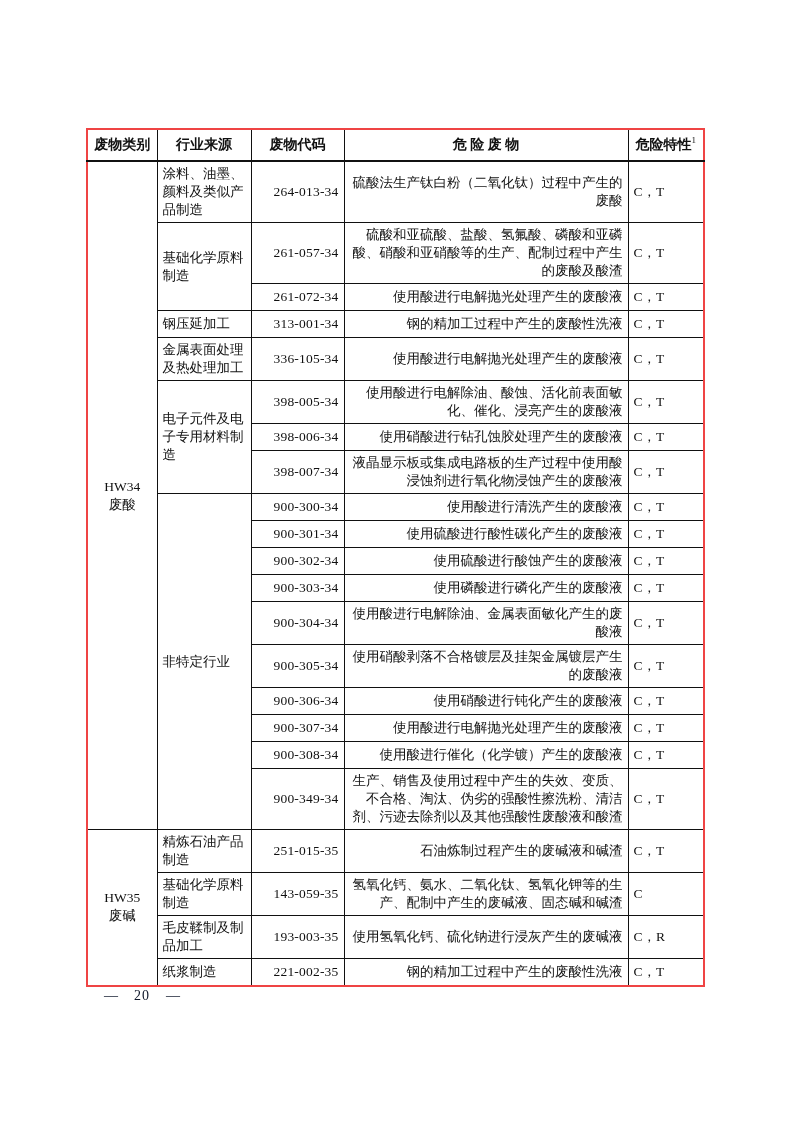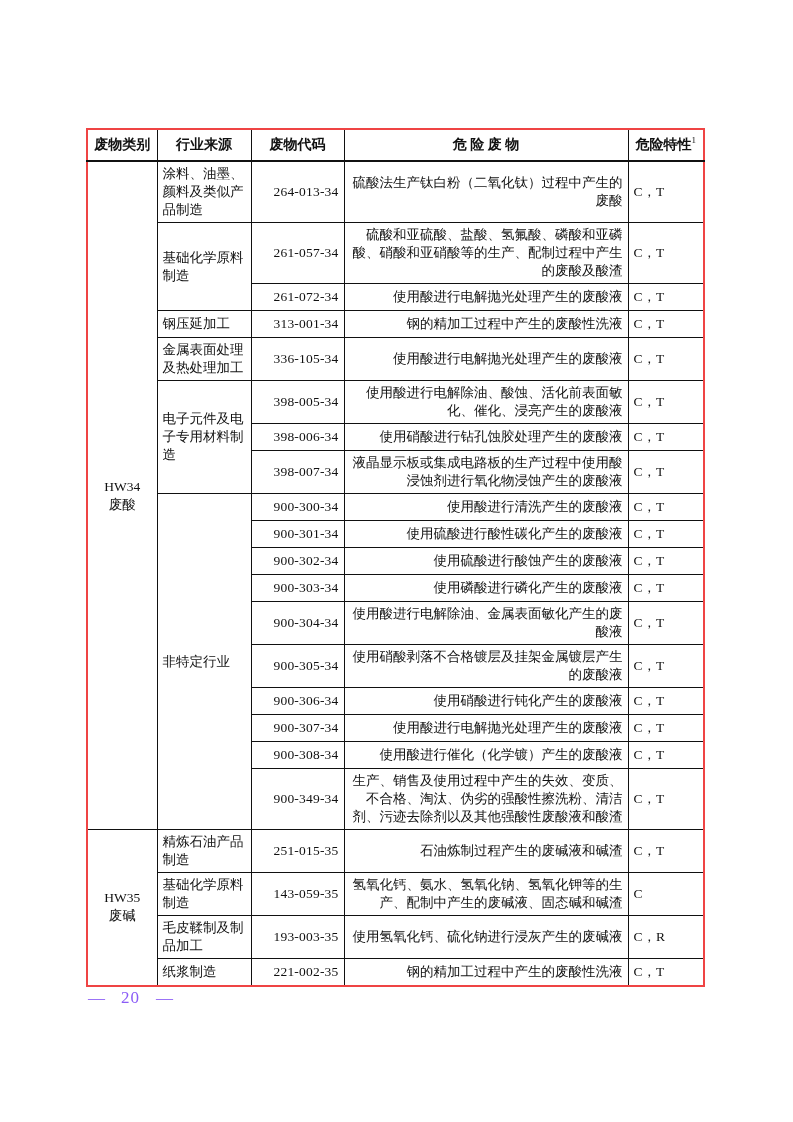--- a/index.html
+++ b/index.html
@@ -39,24 +39,24 @@
   }
   .waste-table td { height: 27px; padding: 3px 5px; }
   .cat-cell   { text-align: center; padding: 3px 2px; }
   .ind-cell   { text-align: left; padding: 3px 3px; }
   .code-cell  { text-align: right; letter-spacing: 0.2px; }
   .waste-cell { text-align: right; }
   .haz-cell   { }
   sup.hdr-sup { font-size: 9px; font-weight: normal; vertical-align: super; line-height: 0; }
   .footer {
     position: absolute;
-    left: 88px;
+    left: 104px;
     top: 988px;
-    font-size: 17px;
-    color: #8b5cf6;
+    font-size: 14px;
+    color: #0f172a;
   }
   .footer .num { margin: 0 16px; letter-spacing: 1px; }
 </style>
 </head>
 <body>
 
 <div class="page">
 
   <table class="waste-table">
     <colgroup>
@@ -182,21 +182,21 @@
           <div>废碱</div>
         </td>
         <td class="ind-cell">精炼石油产品制造</td>
         <td class="code-cell">251-015-35</td>
         <td class="waste-cell">石油炼制过程产生的废碱液和碱渣</td>
         <td class="haz-cell">C，T</td>
       </tr>
       <tr>
         <td class="ind-cell">基础化学原料制造</td>
         <td class="code-cell">143-059-35</td>
-        <td class="waste-cell">氢氧化钙、氨水、氢氧化钠、氢氧化钾等的生产、配制中产生的废碱液、固态碱和碱渣</td>
+        <td class="waste-cell">氢氧化钙、氨水、二氧化钛、氢氧化钾等的生产、配制中产生的废碱液、固态碱和碱渣</td>
         <td class="haz-cell">C</td>
       </tr>
       <tr>
         <td class="ind-cell">毛皮鞣制及制品加工</td>
         <td class="code-cell">193-003-35</td>
         <td class="waste-cell">使用氢氧化钙、硫化钠进行浸灰产生的废碱液</td>
         <td class="haz-cell">C，R</td>
       </tr>
       <tr>
         <td class="ind-cell">纸浆制造</td>

